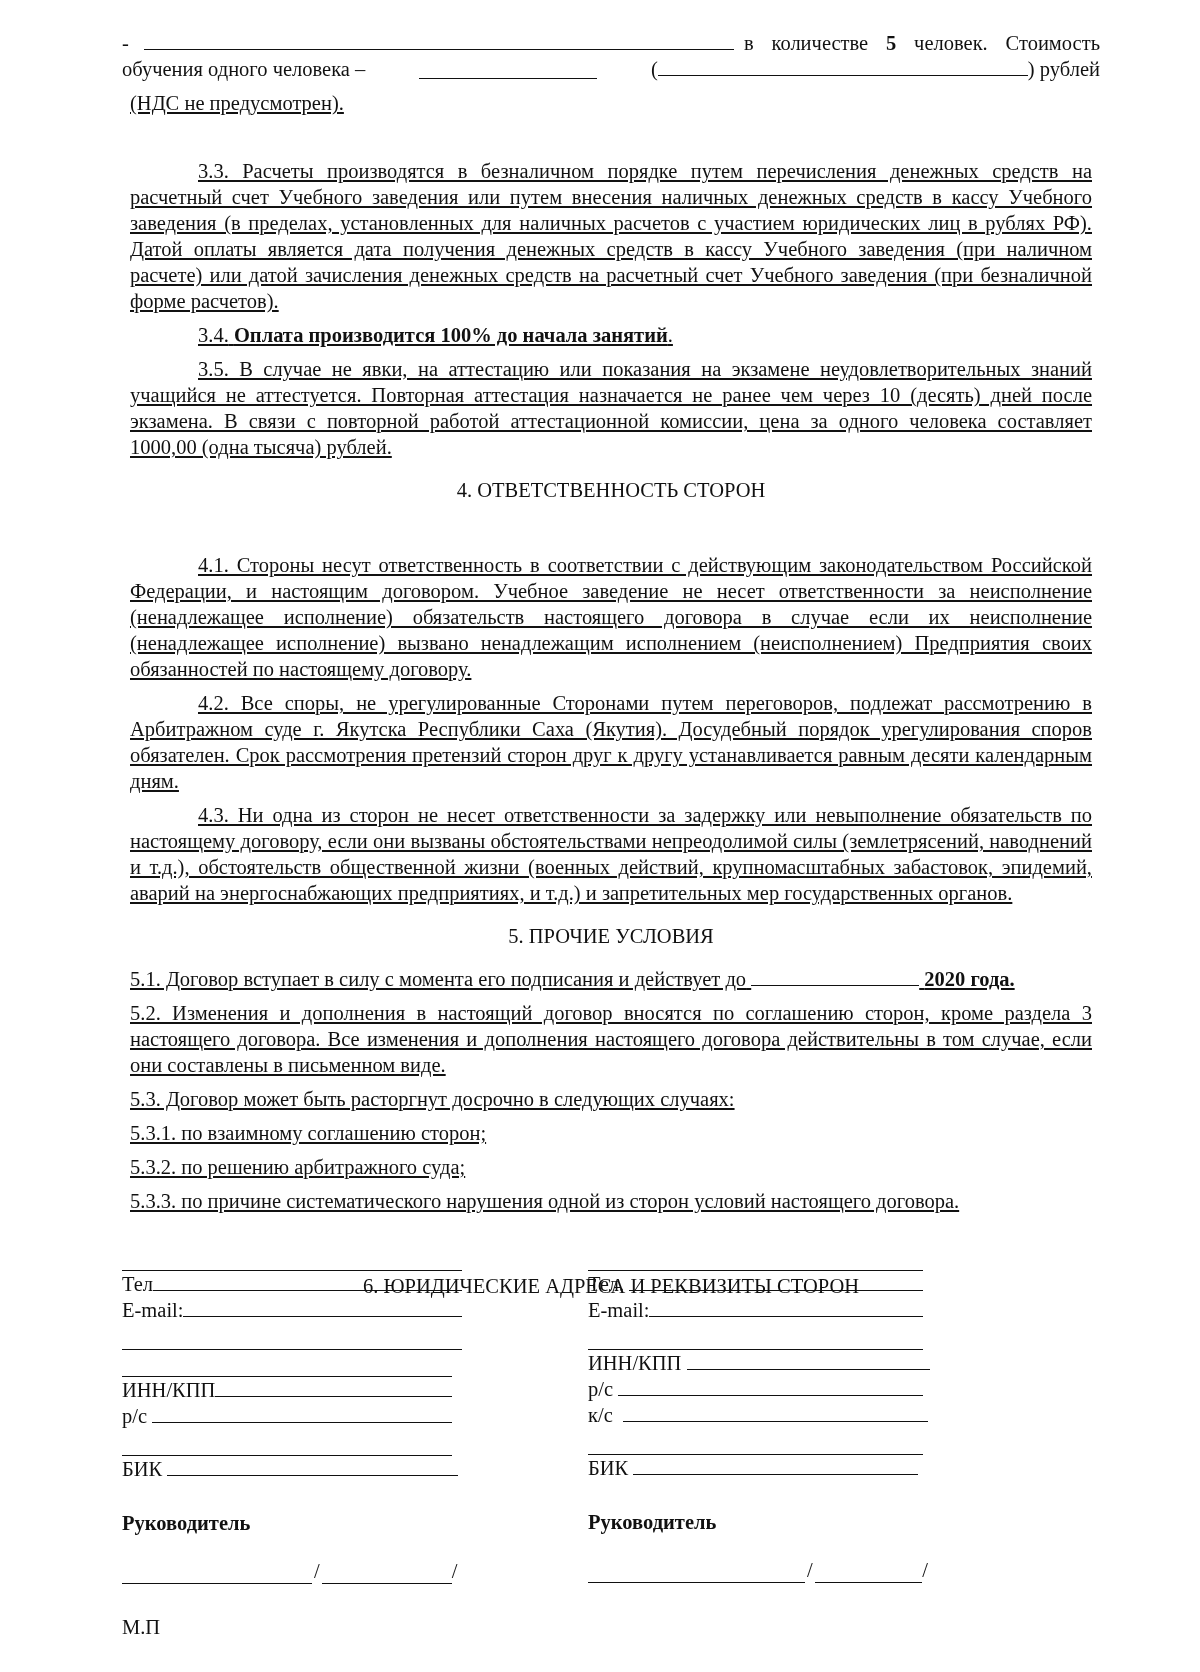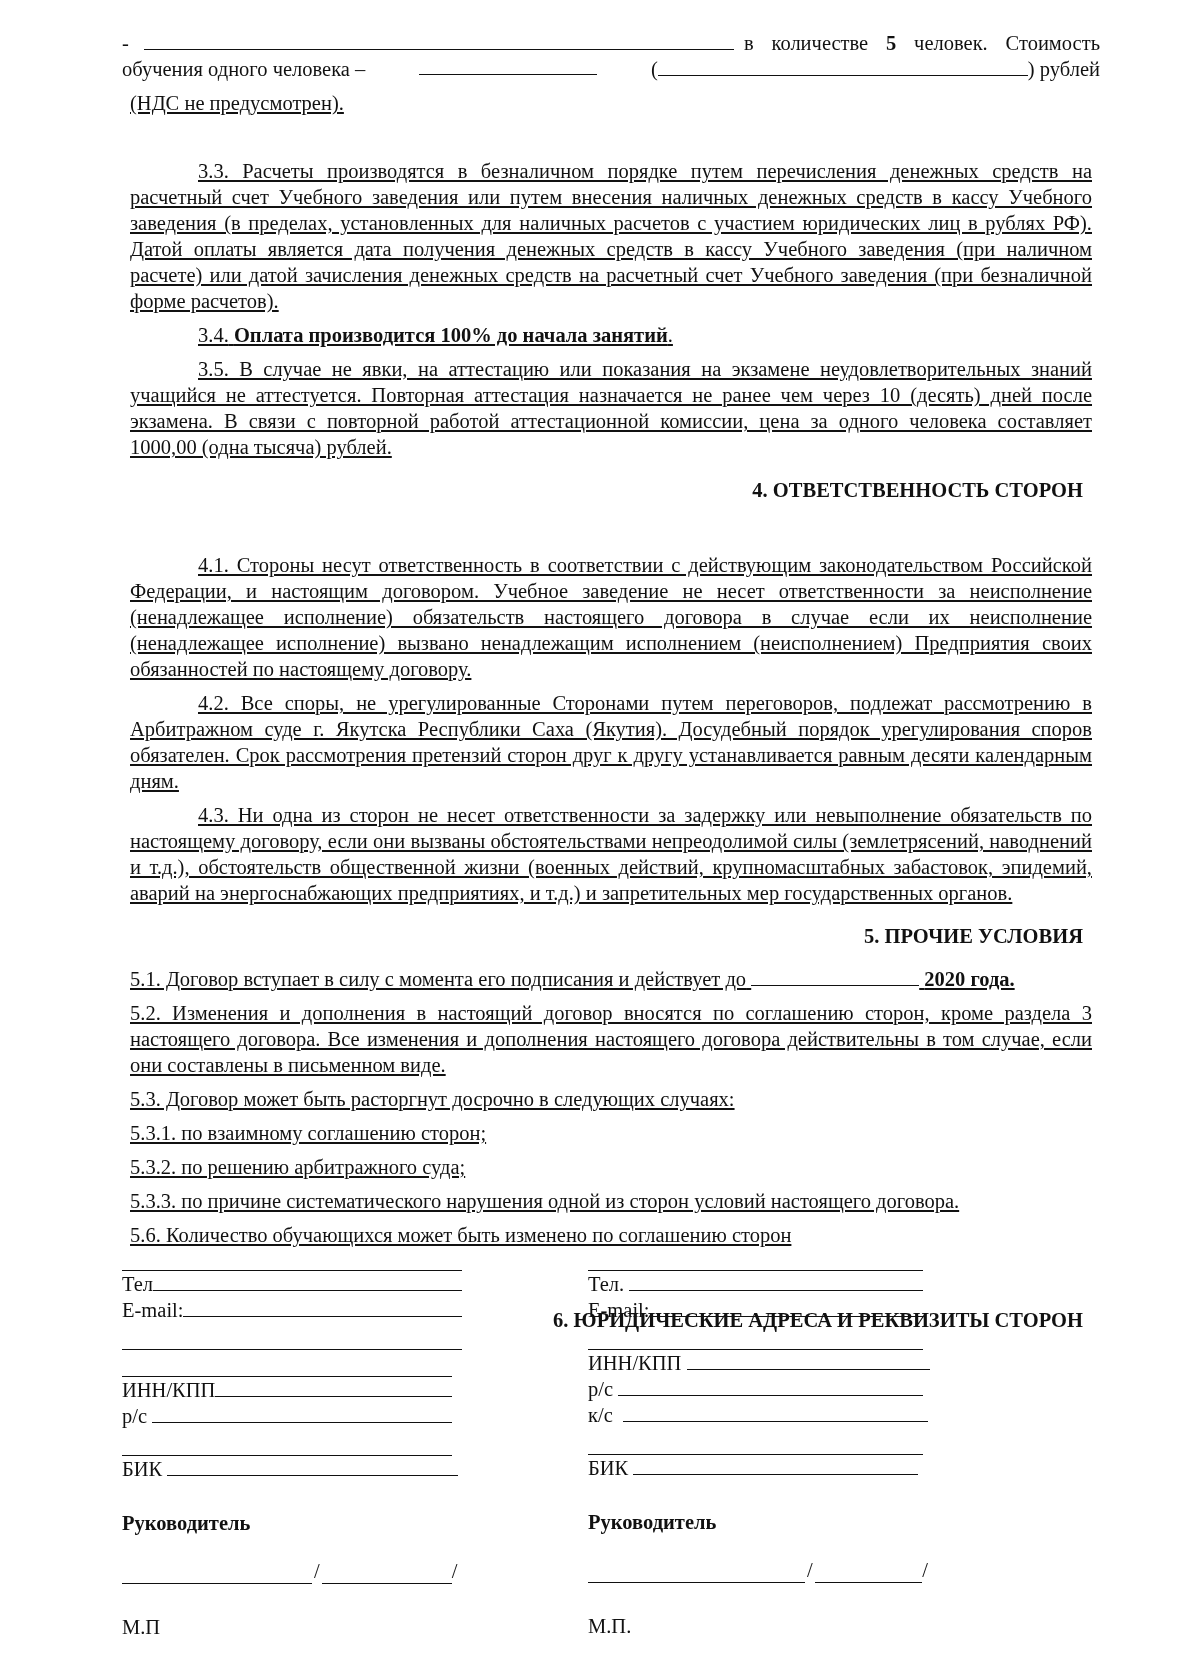--- a/index.html
+++ b/index.html
@@ -3,26 +3,26 @@
 <meta charset="utf-8">
 <style>
   html, body { margin:0; padding:0; background:#ffffff; }
   body { width:1200px; height:1672px; overflow:hidden; position:relative;
          font-family:"Liberation Serif", "DejaVu Serif", serif; color:#111; }
   .page { position:absolute; left:122px; top:30px; width:978px; font-size:20.5px; line-height:26px; }
   .p { text-align:justify; margin:8px;text-decoration:underline; }
   .ind { text-indent:68px; }
   .b { font-weight:bold; }
   .blank { display:inline-block; border-bottom:1.6px solid #111; height:18px; vertical-align:baseline; }
-  .h { text-align:right; font-weight:bold; margin:17px; }
+  .h { text-align:center; font-weight:normal; margin:17px; }
   .row1 { display:flex; align-items:baseline; }
   .row1 .dash { width:22px; }
   .row1 .blank { width:590px; margin-right:10px; }
   .row1 .rest { flex:1; text-align:justify; text-align-last:justify; }
-  .row2 { display:flex; align-items:flex-start; justify-content:space-between; }
+  .row2 { display:flex; align-items:center; justify-content:space-between; }
   .req { position:absolute; font-size:20.5px; line-height:26px; }
   .req .line { border-bottom:1.6px solid #111; height:18px; }
   .req .fld { display:flex; align-items:baseline; height:26px; }
   .req .fld .blank { flex:1; }
   .sig { display:flex; align-items:flex-end; height:26px; }
   .sig .blank { height:18px; }
 </style>
 </head>
 <body>
 
@@ -54,21 +54,20 @@
   <p class="p ind">4.2. Все споры, не урегулированные Сторонами путем переговоров, подлежат рассмотрению в Арбитражном суде г. Якутска Республики Саха (Якутия). Досудебный порядок урегулирования споров обязателен. Срок рассмотрения претензий сторон друг к другу устанавливается равным десяти календарным дням.</p>
   <p class="p ind">4.3. Ни одна из сторон не несет ответственности за задержку или невыполнение обязательств по настоящему договору, если они вызваны обстоятельствами непреодолимой силы (землетрясений, наводнений и т.д.), обстоятельств общественной жизни (военных действий, крупномасштабных забастовок, эпидемий, аварий на энергоснабжающих предприятиях, и т.д.) и запретительных мер государственных органов.</p>
 
   <p class="h">5. ПРОЧИЕ УСЛОВИЯ</p>
   <p class="p"><span>5.1. Договор вступает в силу с момента его подписания и действует до</span> <span class="blank" style="width:168px"></span> <b>2020 года.</b></p>
   <p class="p">5.2. Изменения и дополнения в настоящий договор вносятся по соглашению сторон, кроме раздела 3 настоящего договора. Все изменения и дополнения настоящего договора действительны в том случае, если они составлены в письменном виде.</p>
   <p class="p">5.3. Договор может быть расторгнут досрочно в следующих случаях:</p>
   <p class="p">5.3.1. по взаимному соглашению сторон;</p>
   <p class="p">5.3.2. по решению арбитражного суда;</p>
   <p class="p">5.3.3. по причине систематического нарушения одной из сторон условий настоящего договора.</p>
-  <p class="p">5.6. Количество обучающихся может быть изменено по соглашению сторон</p>
 
   <div style="height:34px"></div>
   <p class="h">6. ЮРИДИЧЕСКИЕ АДРЕСА И РЕКВИЗИТЫ СТОРОН</p>
 </div>
 
 <div class="req" style="left:122px; top:1252px; width:340px;">
   <div class="line"></div>
   <div class="fld">
       <span>Тел</span>
       <span class="blank"></span>
@@ -115,14 +114,13 @@
   <div style="height:28px"></div>
   <div class="b">Руководитель</div>
   <div style="height:22px"></div>
   <div class="sig">
     <span class="blank" style="width:238px"></span>
     <span style="margin:0 2px">/</span>
     <span class="blank" style="width:118px"></span>
     <span>/</span>
   </div>
   <div style="height:30px"></div>
-  <div>М.П.</div>
 </div>
 
 </body></html>

